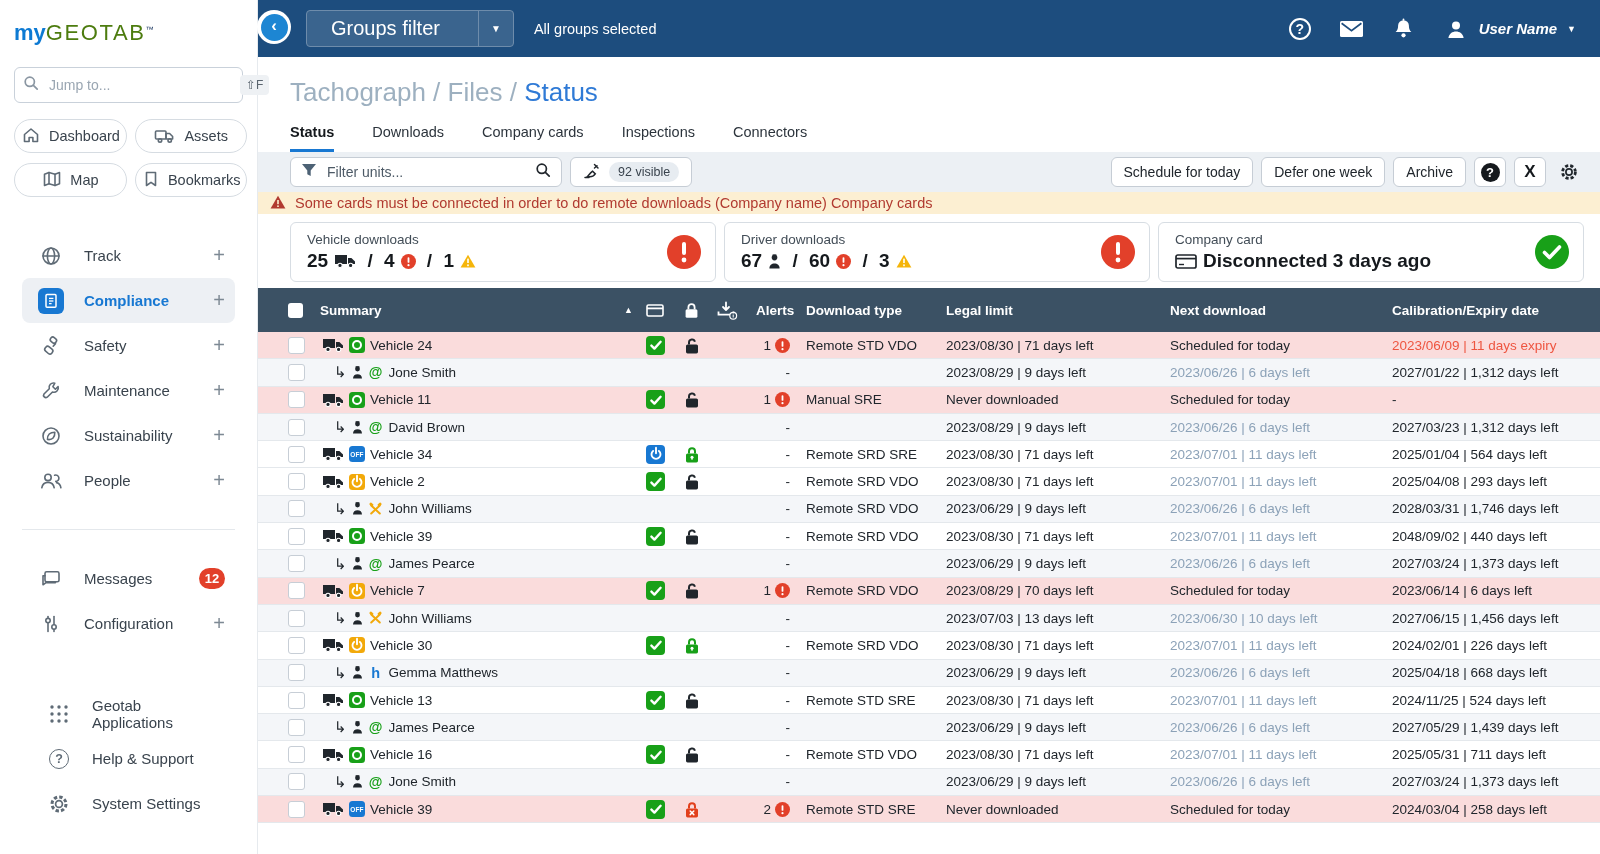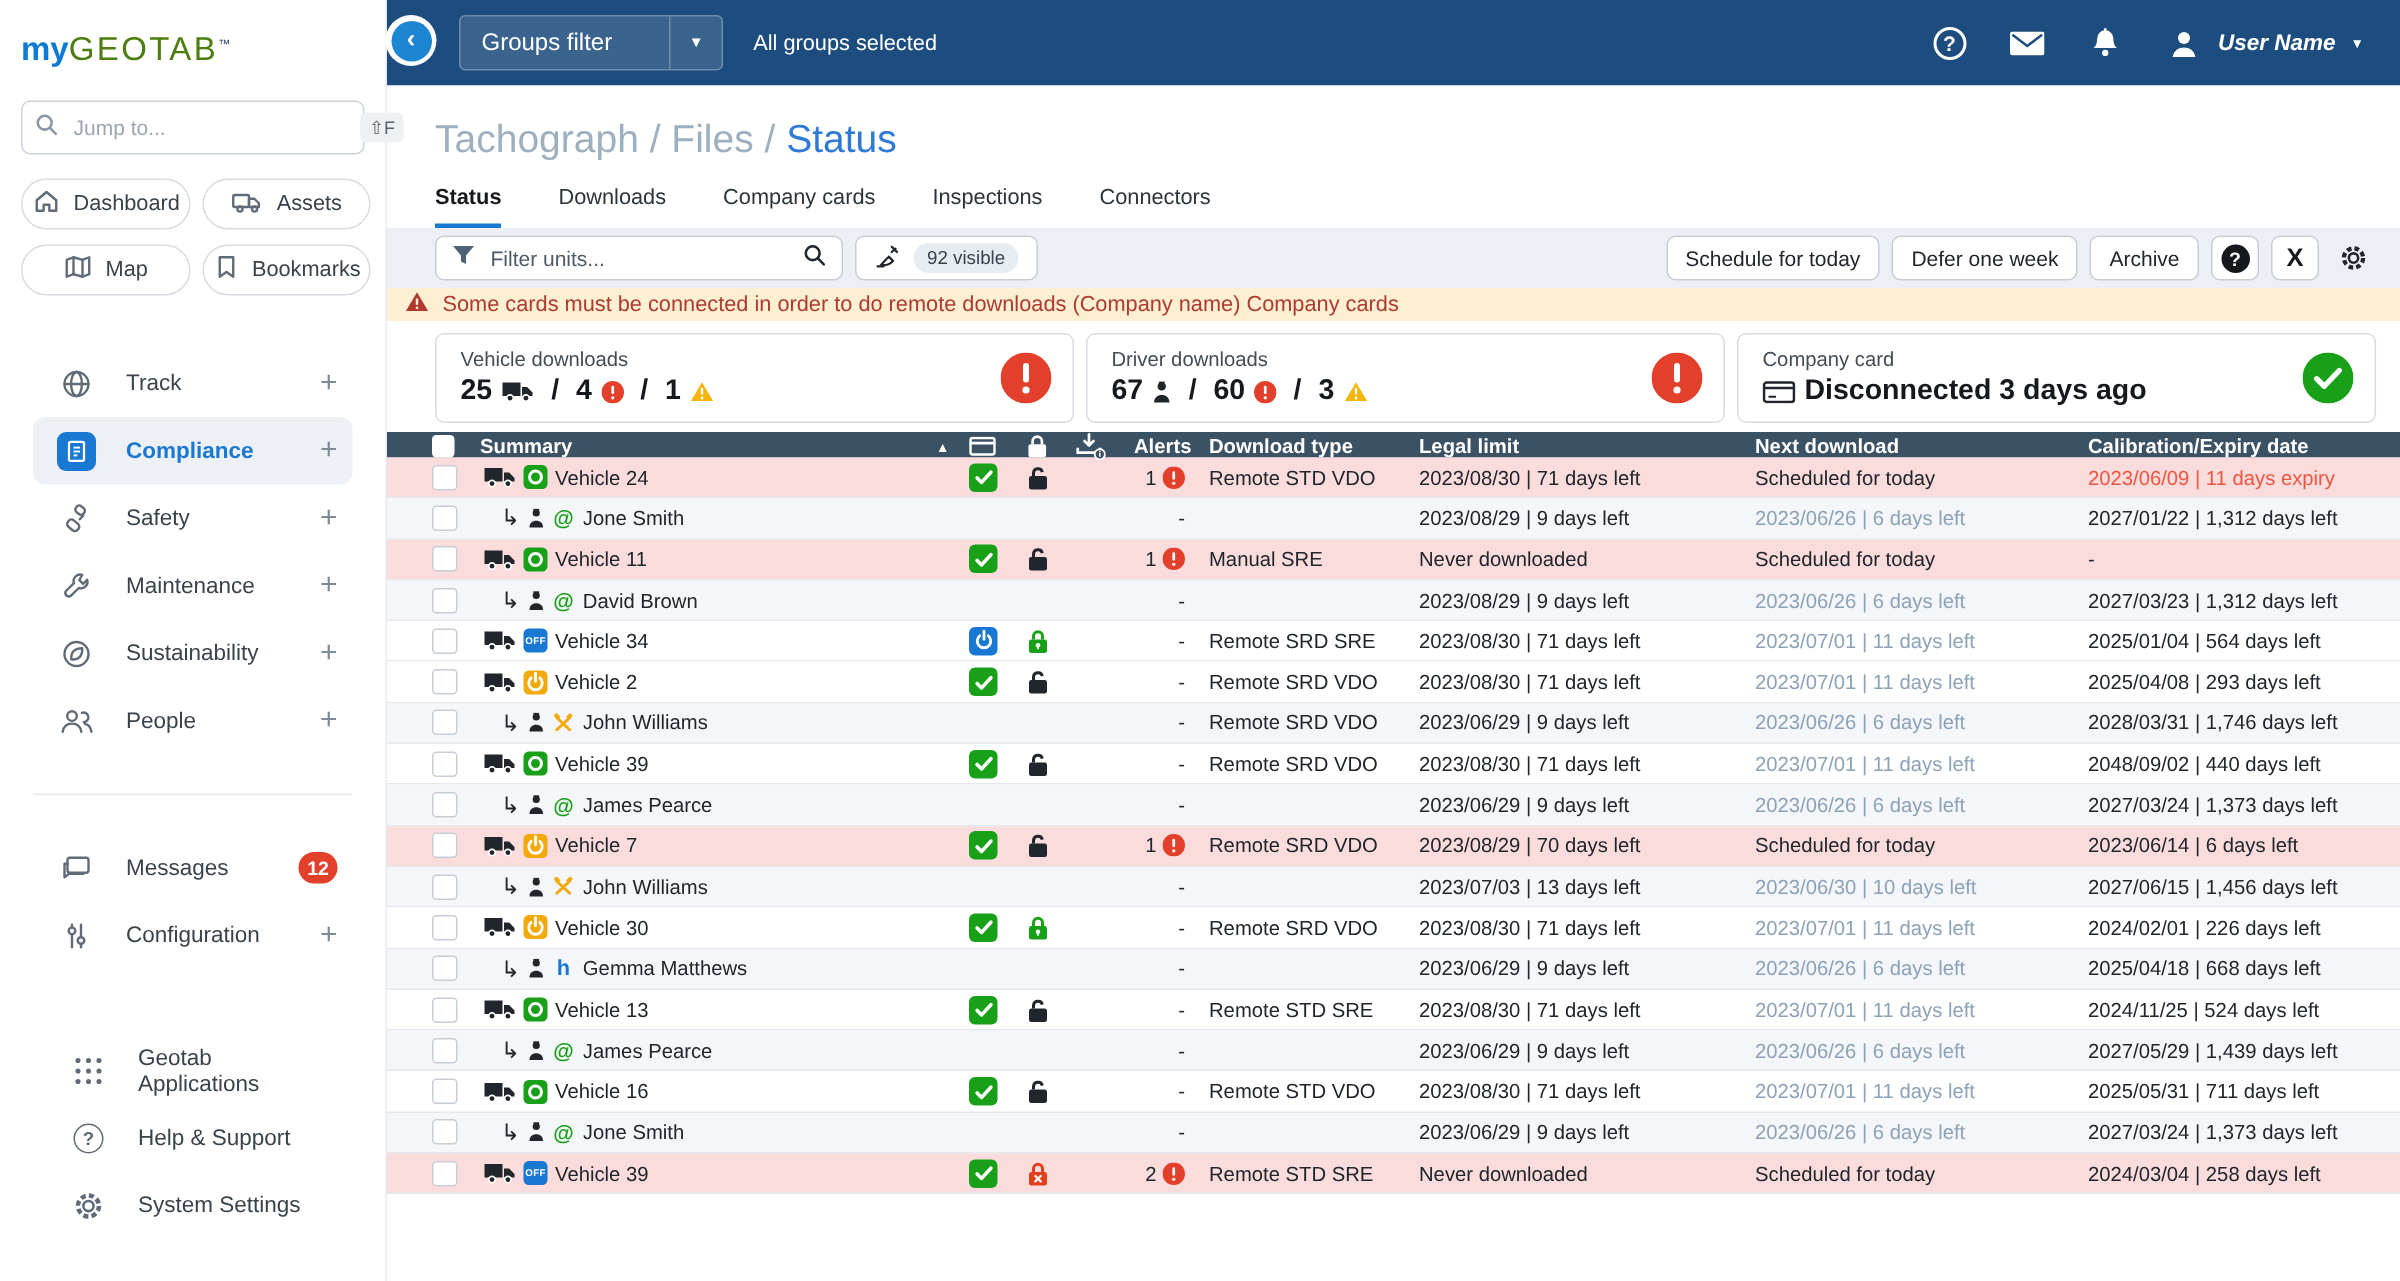--- a/index.html
+++ b/index.html
@@ -40,21 +40,21 @@
   .collapse{position:absolute;left:257px;top:10px;width:34px;height:34px;border-radius:50%;background:#fff;
     z-index:5;display:flex;align-items:center;justify-content:center;cursor:pointer;}
   .collapse .inner{width:27px;height:27px;border-radius:50%;background:#1d86d3;color:#fff;display:flex;
     align-items:center;justify-content:center;font-size:17px;font-weight:700;padding-bottom:2px;box-sizing:border-box;}
   
   .main{flex:1;display:flex;flex-direction:column;min-width:0;}
   .topbar{height:57px;background:var(--topbar,#1d4d7e);display:flex;align-items:center;
     padding:0 24px 0 48px;box-sizing:border-box;color:#fff;}
   .gfilter{display:flex;height:35px;border:1px solid #6e8cab;border-radius:4px;background:rgba(255,255,255,.13);
     cursor:pointer;overflow:hidden;}
-  .gfilter .glabel{padding:0 38px 0 14px;display:flex;align-items:center;font-size:16px;}
+  .gfilter .glabel{padding:0 38px 0 24px;display:flex;align-items:center;font-size:20px;}
   .gfilter .gcaret{width:34px;border-left:1px solid #6e8cab;display:flex;align-items:center;
     justify-content:center;font-size:10px;}
   .gselected{margin-left:20px;font-size:14.5px;}
   .topspacer{flex:1;}
   .topicon{width:26px;height:26px;margin-left:26px;display:flex;align-items:center;justify-content:center;cursor:pointer;}
   .helpwhite{width:22px;height:22px;border:2px solid #fff;border-radius:50%;color:#fff;font-size:14px;
     font-weight:700;display:flex;align-items:center;justify-content:center;box-sizing:border-box;}
   .username{margin-left:10px;font-size:15px;font-weight:600;cursor:pointer;font-style:italic;}
   .ucaret{font-size:9px;margin-left:10px;cursor:pointer;}
   
@@ -85,21 +85,21 @@
     padding:0 14px 0 16px;box-sizing:border-box;background:#fff;}
   .scard .cbody{flex:1;}
   .scard .ctitle{font-size:13.5px;color:#424d57;margin-bottom:3px;}
   .scard .cvalue{display:flex;align-items:center;gap:6px;font-size:19px;font-weight:700;color:#15191d;}
   .statusic{width:34px;height:34px;}
   
   .tablewrap{flex:1;overflow:hidden;}
   .thead,.trow{display:grid;align-items:center;
     grid-template-columns:30px 306px 22px 38px 32px 40px 50px 140px 224px 222px 1fr;
     padding-left:30px;box-sizing:border-box;}
-  .thead{height:17px;background:var(--theadbg,#3b5164);color:#fff;font-size:13.5px;font-weight:700;}
+  .thead{height:44px;background:var(--theadbg,#3b5164);color:#fff;font-size:13.5px;font-weight:700;}
   .thead .hic{display:flex;align-items:center;}
   .trow{height:27.3px;border-bottom:1px solid #e4e8ec;font-size:13.5px;color:#20262c;background:#fff;}
   .trow.drv{background:#f4f6f9;}
   .trow.flag{background:var(--flagbg,#fadcdc);}
   .cb{width:15px;height:15px;background:#fff;border:1px solid #c7ced6;border-radius:3px;cursor:pointer;}
   .thead .cb{border:none;}
   .sumcell{display:flex;align-items:center;gap:5px;padding-left:4px;min-width:0;}
   .sumcell.drvcell{padding-left:16px;}
   .turn{font-size:15px;color:#20262c;}
   .badge{width:16px;height:16px;border-radius:3.5px;display:flex;align-items:center;justify-content:center;flex:none;}

